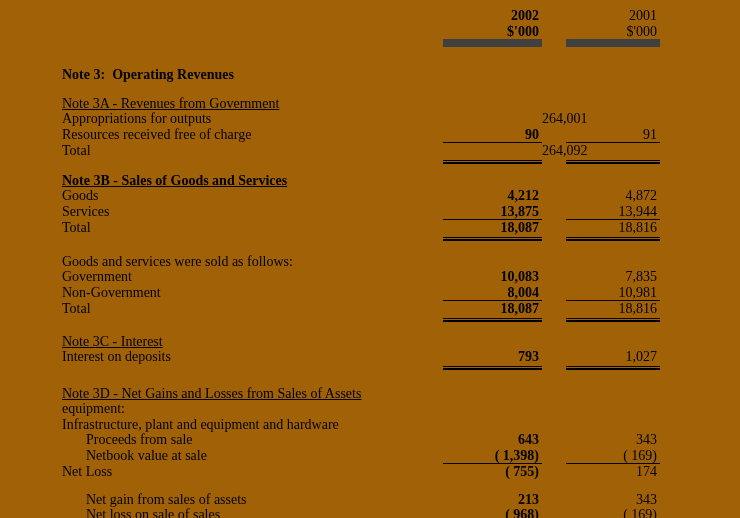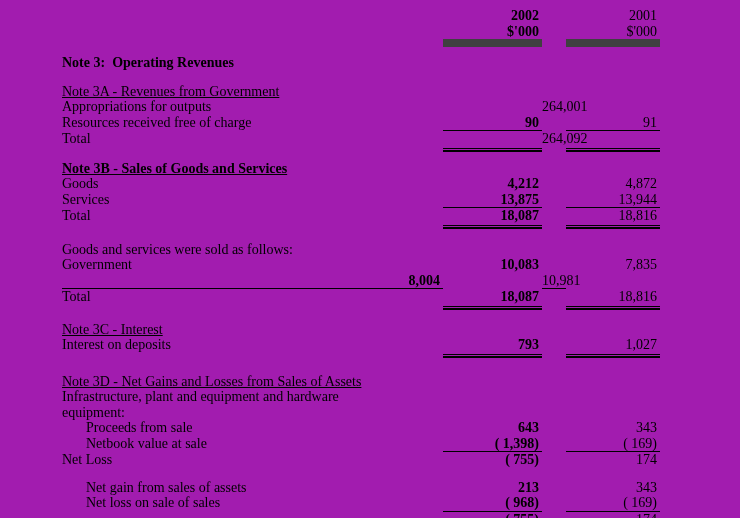--- a/index.html
+++ b/index.html
@@ -1,19 +1,19 @@
 <!DOCTYPE html>
 <html><head>
 <meta charset="utf-8">
 <style>
   html, body { margin: 0; padding: 0; background: #fff; }
   .page {
     position: relative;
     width: 740px; height: 518px;
-    background: #a21caf;
+    background: #a16207;
     color: #000;
     font-family: "Liberation Serif", serif;
     font-size: 14px;
     line-height: 15.5px;
     padding-top: 8px;
     box-sizing: border-box;
     overflow: hidden;
   }
   .row {
     display: grid;
@@ -27,21 +27,21 @@
   .hdr-u { border-bottom: 8px solid #404040; }
   .heading { text-decoration: underline; }
   .indent { padding-left: 24px; }
   .dblrow { height: 6px; }
   .dbl {
     margin-top: 1px;
     height: 1px;
     border-top: 1px solid #000;
     border-bottom: 2px solid #000;
   }
-  .mt4  { margin-top: 8px; }
+  .mt4  { margin-top: 20px; }
   .mt11 { margin-top: 11px; }
   .mt12 { margin-top: 12px; }
   .mt13 { margin-top: 13px; }
   .mt15 { margin-top: 15px; }
   .mt16 { margin-top: 8px; font-weight: bold; }
 </style>
 </head>
 <body>
 
 <div class="page">
@@ -120,20 +120,21 @@
   <div class="row mt12">
     <div class="lbl">Goods and services were sold as follows:</div>
   </div>
   <div class="row">
     <div class="lbl">Government</div>
     <div class="val b">10,083</div>
     <div></div>
     <div class="val">7,835</div>
   </div>
   <div class="row">
+    <div class="lbl">Non-Government</div>
     <div class="val b u">8,004</div>
     <div></div>
     <div class="val u">10,981</div>
   </div>
   <div class="row">
     <div class="lbl">Total</div>
     <div class="val b">18,087</div>
     <div></div>
     <div class="val">18,816</div>
   </div>
@@ -157,24 +158,24 @@
     <div></div>
     <div class="dbl"></div>
     <div></div>
     <div class="dbl"></div>
   </div>
 
   <div class="row mt15">
     <div class="lbl heading">Note 3D - Net Gains and Losses from Sales of Assets</div>
   </div>
   <div class="row">
+    <div class="lbl">equipment:</div>
+  </div>
+  <div class="row">
     <div class="lbl">Infrastructure, plant and equipment and hardware</div>
-  </div>
-  <div class="row">
-    <div class="lbl">equipment:</div>
   </div>
   <div class="row">
     <div class="lbl indent">Proceeds from sale</div>
     <div class="val b">643</div>
     <div></div>
     <div class="val">343</div>
   </div>
   <div class="row">
     <div class="lbl indent">Netbook value at sale</div>
     <div class="val b u">( 1,398)</div>

